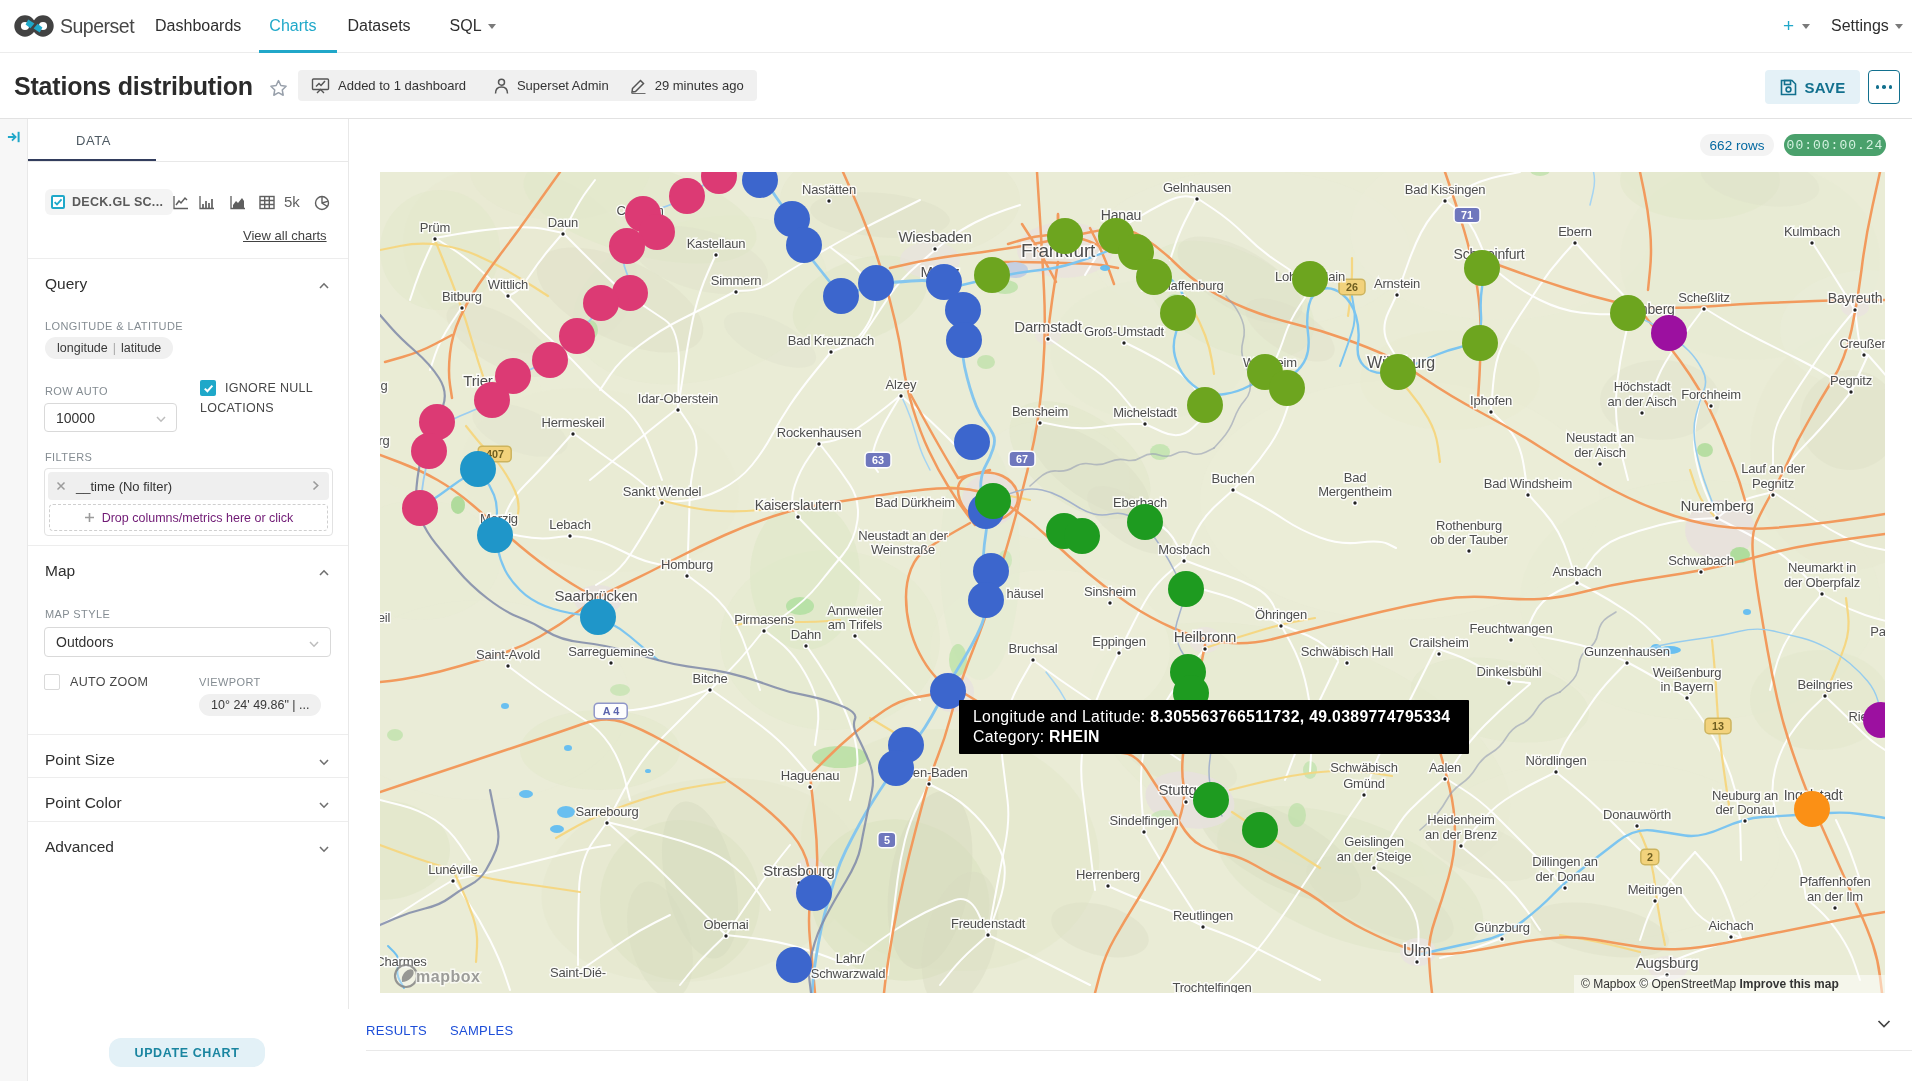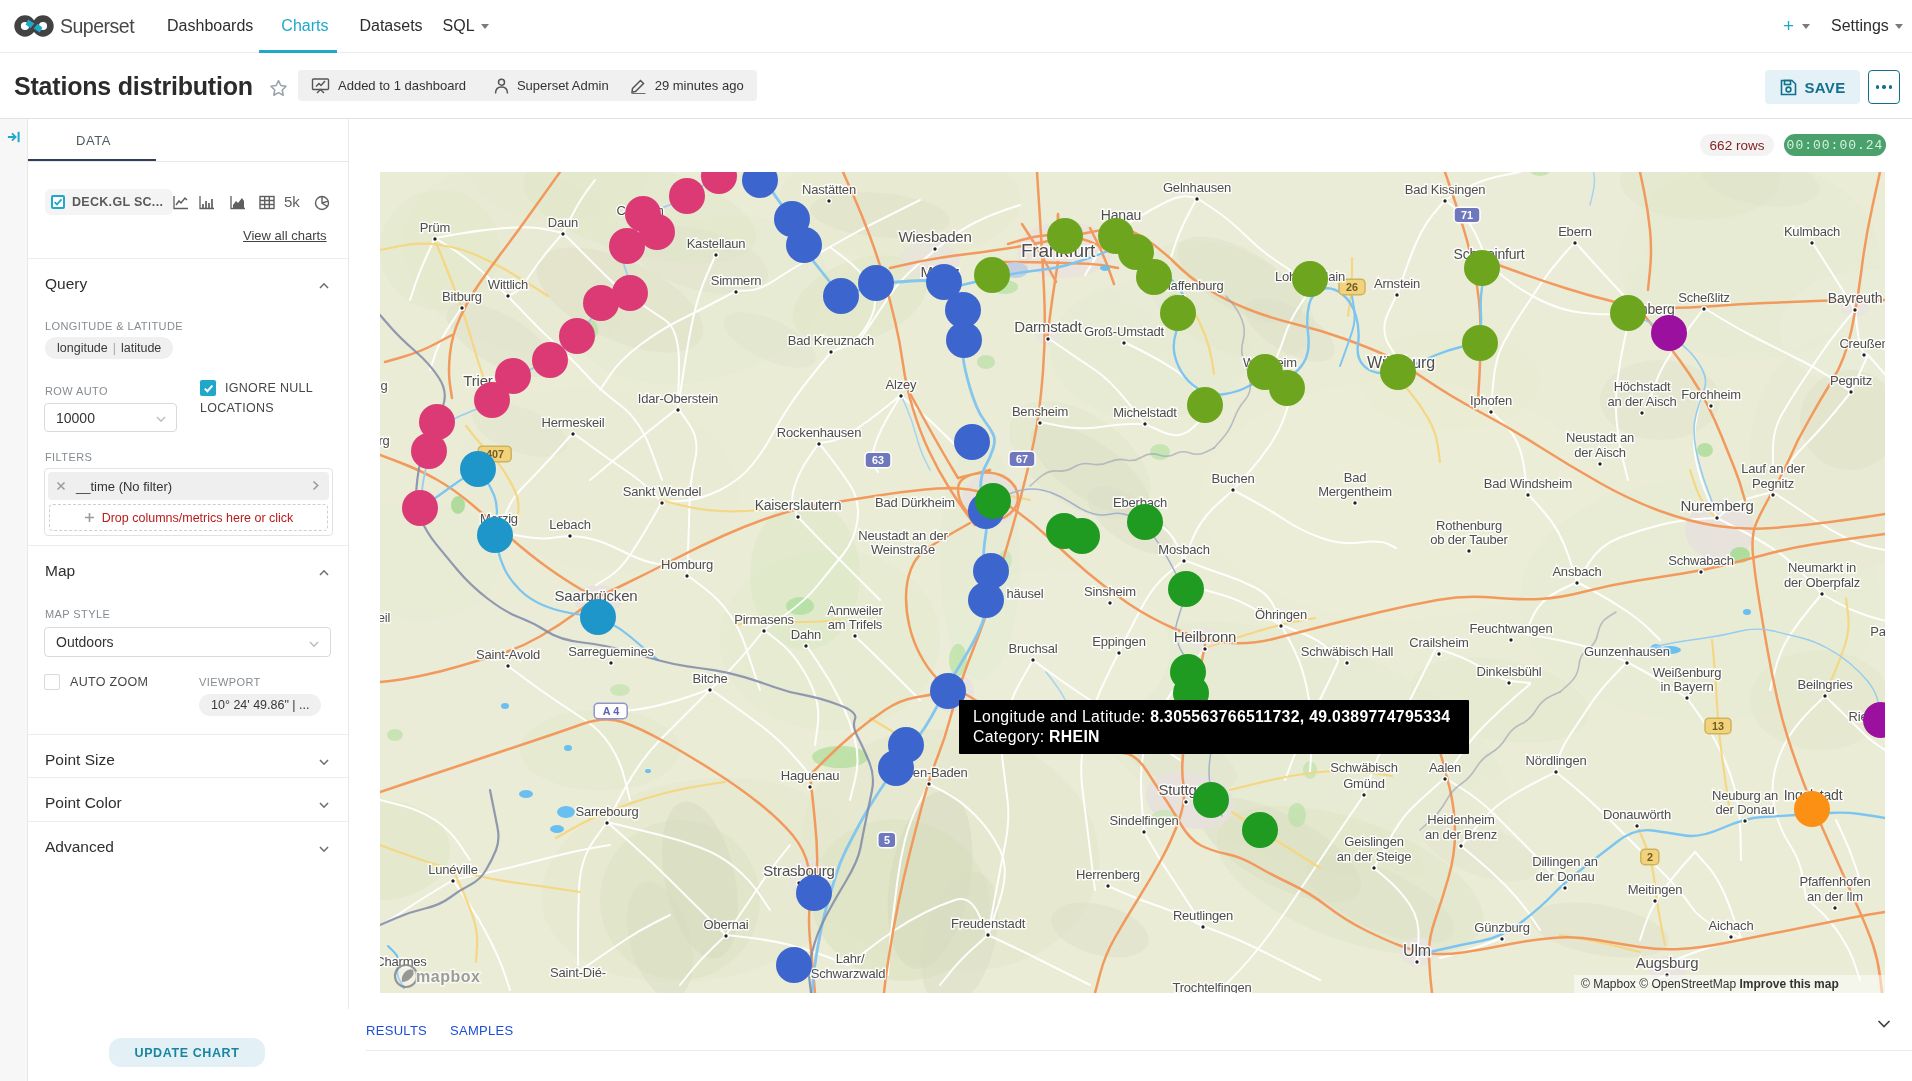--- a/index.html
+++ b/index.html
@@ -35,24 +35,24 @@
             <circle cx="12" cy="11" r="7.4"></circle>
             <circle cx="30" cy="11" r="7.4"></circle>
           </g>
           <g fill="#1fa8c9">
             <path d="M15.2 4.4 L21.4 8.6 L17.4 13.2 L12.6 9.4 Z"></path>
             <path d="M26.8 17.6 L20.6 13.4 L24.6 8.8 L29.4 12.6 Z"></path>
           </g>
         </svg>
       </span>
       <span style="font-size:19.5px;font-weight:400;color:#474747;margin-left:5px;letter-spacing:-0.5px">Superset</span>
-      <span class="menu" style="margin-left:33px">Dashboards</span>
+      <span class="menu" style="margin-left:21px">Dashboards</span>
       <span class="menu" style="margin-left:28px;color:#1fa8c9">Charts</span>
       <span class="menu" style="margin-left:31px">Datasets</span>
-      <span class="menu" style="margin-left:20px">SQL<span class="caret"></span></span>
+      <span class="menu" style="margin-left:39px">SQL<span class="caret"></span></span>
       <span style="position:absolute;left:1783px;font-size:19px;color:#20a7c9">+<span class="caret" style="margin-left:8px"></span></span>
       <span class="menu" style="position:absolute;left:1831px">Settings<span class="caret"></span></span>
     </div>
     <div style="position:absolute;left:259px;top:50px;width:78px;height:3px;background:#20a7c9"></div>
   </div>
 <div class="titlebar"></div>
 <h1>Stations distribution</h1>
 <span class="abs" style="left:269px;top:79px"><svg width="19" height="18" viewBox="0 0 19 18" fill="none" stroke="#98a0ab" stroke-width="1.5">
       <path d="M9.5,1.6 l2.35,4.9 5.25,0.7 -3.85,3.75 0.95,5.3 -4.7,-2.55 -4.7,2.55 0.95,-5.3 -3.85,-3.75 5.25,-0.7 z" stroke-linejoin="round"></path>
     </svg></span>
@@ -149,21 +149,21 @@
 <div class="abs" style="left:44px;top:468px;width:289px;height:68px;border:1px solid #e2e2e2;border-radius:4px"></div>
 <div class="abs" style="left:48px;top:472px;width:281px;height:28px;background:#efefef;border-radius:4px;display:flex;align-items:center;padding:0 8px;font-size:13px;color:#333">
     <svg width="10" height="10" viewBox="0 0 10 10" fill="none" stroke="#9b9b9b" stroke-width="1.5">
       <path d="M1.5,1.5 l7,7 M8.5,1.5 l-7,7"></path>
     </svg>
     <span style="margin-left:10px">__time (No filter)</span>
     <span style="margin-left:auto"><svg width="11" height="11" viewBox="0 0 11 11" fill="none" stroke="#9a9a9a" stroke-width="1.6">
         <path d="M3.5,1.5 l4.2,4 -4.2,4"></path>
       </svg></span>
   </div>
-<div class="abs" style="left:49px;top:504px;width:279px;height:27px;border:1px dashed #cfcfcf;border-radius:4px;display:flex;align-items:center;justify-content:center;gap:7px;font-size:12.5px;color:#b91c1c"><svg width="11" height="11" viewBox="0 0 11 11" fill="none" stroke="#9b9b9b" stroke-width="1.6">
+<div class="abs" style="left:49px;top:504px;width:279px;height:27px;border:1px dashed #cfcfcf;border-radius:4px;display:flex;align-items:center;justify-content:center;gap:7px;font-size:12.5px;color:#701a75"><svg width="11" height="11" viewBox="0 0 11 11" fill="none" stroke="#9b9b9b" stroke-width="1.6">
       <path d="M5.5,1 v9 M1,5.5 h9"></path>
     </svg> Drop columns/metrics here or click</div>
 <div class="hr" style="left:28px;top:545px"></div>
 <div class="sect abs" style="left:45px;top:562px">Map</div>
 <span class="abs" style="left:318px;top:565px"><svg width="12" height="12" viewBox="0 0 12 12" fill="none" stroke="#707070" stroke-width="1.6">
       <path d="M2,8 l4,-4.2 4,4.2"></path>
     </svg></span>
 <div class="lab abs" style="left:45px;top:608px">MAP STYLE</div>
 <div class="selbox" style="left:44px;top:627px;width:287px;height:30px">Outdoors<span style="position:absolute;right:10px;top:9px"><svg width="12" height="12" viewBox="0 0 12 12" fill="none" stroke="#bdbdbd" stroke-width="1.5">
         <path d="M2,4 l4,4.2 4,-4.2"></path>
@@ -181,21 +181,21 @@
 <div class="sect abs" style="left:45px;top:794px">Point Color</div>
 <span class="abs" style="left:318px;top:797px"><svg width="12" height="12" viewBox="0 0 12 12" fill="none" stroke="#707070" stroke-width="1.6">
       <path d="M2,4 l4,4.2 4,-4.2"></path>
     </svg></span>
 <div class="hr" style="left:28px;top:821px"></div>
 <div class="sect abs" style="left:45px;top:838px">Advanced</div>
 <span class="abs" style="left:318px;top:841px"><svg width="12" height="12" viewBox="0 0 12 12" fill="none" stroke="#707070" stroke-width="1.6">
       <path d="M2,4 l4,4.2 4,-4.2"></path>
     </svg></span>
 <div class="abs" style="left:109px;top:1038px;width:156px;height:29px;background:#e3f1f7;border-radius:12px;display:flex;align-items:center;justify-content:center;font-size:12.5px;font-weight:700;color:#1a85a0;letter-spacing:0.6px">UPDATE CHART</div>
-<div class="rowpill" style="left:1700px;width:74px;background:#f3f3f3;font-size:13.5px;color:#7f1d1d">662 rows</div>
+<div class="rowpill" style="left:1700px;width:74px;background:#f3f3f3;font-size:13.5px;color:#0369a1">662 rows</div>
 <div class="rowpill" style="left:1784px;width:102px;background:#4aa16c;font-family:'Liberation Mono',monospace;font-size:13px;color:#d4f2e0;letter-spacing:1px">00:00:00.24</div>
 <div class="abs" style="left:380px;top:172px;width:1505px;height:821px;overflow:hidden"><svg width="1505" height="821" viewBox="0 0 1505 821" font-family="'Liberation Sans',sans-serif">
       <rect width="1505" height="821" fill="#eaecd6"></rect>
       <ellipse cx="140.0" cy="88.0" rx="120.0" ry="90.0" fill="#e7ead2" fill-opacity="0.55" transform="rotate(20 140.0 88.0)"></ellipse>
       <ellipse cx="320.0" cy="128.0" rx="130.0" ry="80.0" fill="#e5e9cf" fill-opacity="0.50" transform="rotate(-15 320.0 128.0)"></ellipse>
       <ellipse cx="70.0" cy="248.0" rx="100.0" ry="80.0" fill="#e9ecd6" fill-opacity="0.55"></ellipse>
       <ellipse cx="220.0" cy="308.0" rx="140.0" ry="90.0" fill="#e8ebd2" fill-opacity="0.45" transform="rotate(10 220.0 308.0)"></ellipse>
       <ellipse cx="520.0" cy="28.0" rx="120.0" ry="60.0" fill="#e6e8ce" fill-opacity="0.50"></ellipse>
       <ellipse cx="870.0" cy="78.0" rx="160.0" ry="80.0" fill="#e9ecd8" fill-opacity="0.50"></ellipse>
       <ellipse cx="1120.0" cy="58.0" rx="150.0" ry="90.0" fill="#ebedd9" fill-opacity="0.55"></ellipse>

